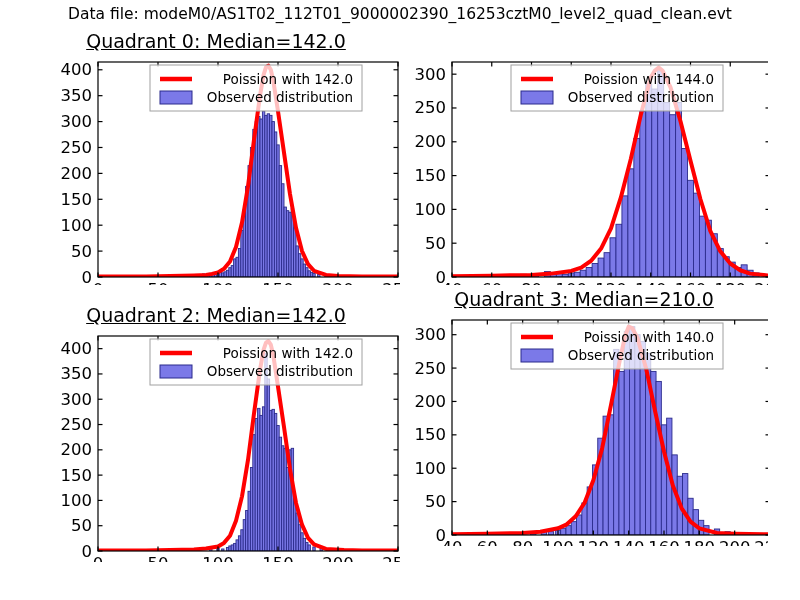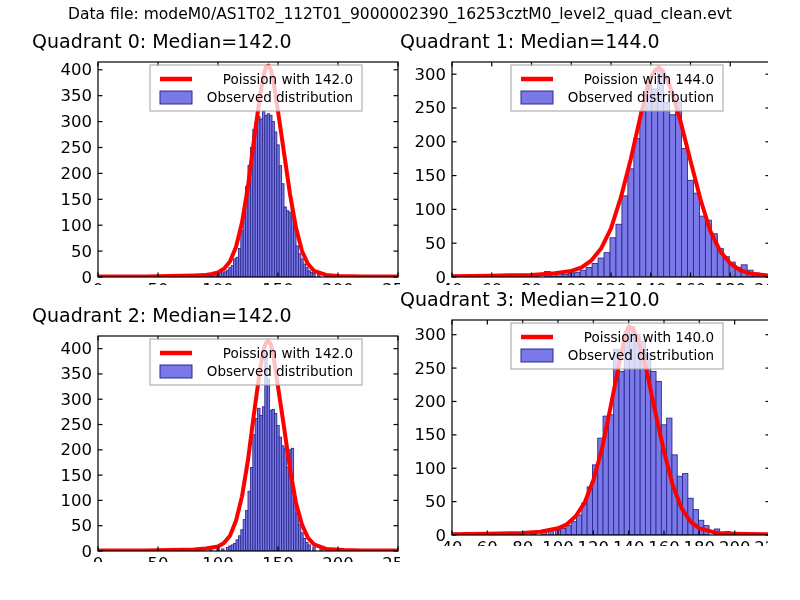--- a/index.html
+++ b/index.html
@@ -32,24 +32,25 @@
     white-space: nowrap;
   }
   .subplot {
     position: absolute;
   }
   .sp-title {
     position: absolute;
     left: 0;
     top: 0;
     width: 100%;
-    text-align: left;
+    text-align: center;
     font-size: 19px;
     color: #000000;
     white-space: nowrap;
+    text-decoration: underline;
   }
   .axes-svg {
     position: absolute;
     left: 0;
     top: 0;
     display: block;
   }
   .tick-text {
     font-family: "DejaVu Sans", sans-serif;
     font-size: 16.5px;
@@ -186,21 +187,20 @@
         <g>
           <rect x="118" y="35" width="212" height="46" fill="#FFFFFF" fill-opacity="0.75" stroke="#A0A0A0" stroke-width="1"></rect>
           <line x1="128" y1="49" x2="160" y2="49" stroke="#FF0000" stroke-width="4.5" stroke-linecap="butt"></line>
           <text x="321" y="54" text-anchor="end" class="legend-text">Poission with 142.0</text>
           <rect x="128" y="61" width="32" height="13" fill="#7B79E8" stroke="#2B2B8C" stroke-width="1"></rect>
           <text x="321" y="72" text-anchor="end" class="legend-text">Observed distribution</text>
         </g>
       </svg>
     </div>
   <div class="subplot" id="sp1" style="left: 400px; top: 30px; width: 368px; height: 255px;">
-    <div class="sp-title">Quadrant 1: Median=144.0</div>
   <svg class="axes-svg" width="368" height="255" viewBox="0 0 368 255">
         <defs>
           <clipPath id="clip1">
             <rect x="52" y="32" width="318" height="215"></rect>
           </clipPath>
         </defs>
         <g clip-path="url(#clip1)">
           <g>
             <rect x="60.94375" y="245.64779874213838" width="5.962499999999999" height="1.3522012578616227" fill="#7B79E8" stroke="#2B2B8C" stroke-width="0.9"></rect>
             <rect x="72.86875" y="245.64779874213838" width="5.9624999999999915" height="1.3522012578616227" fill="#7B79E8" stroke="#2B2B8C" stroke-width="0.9"></rect>

